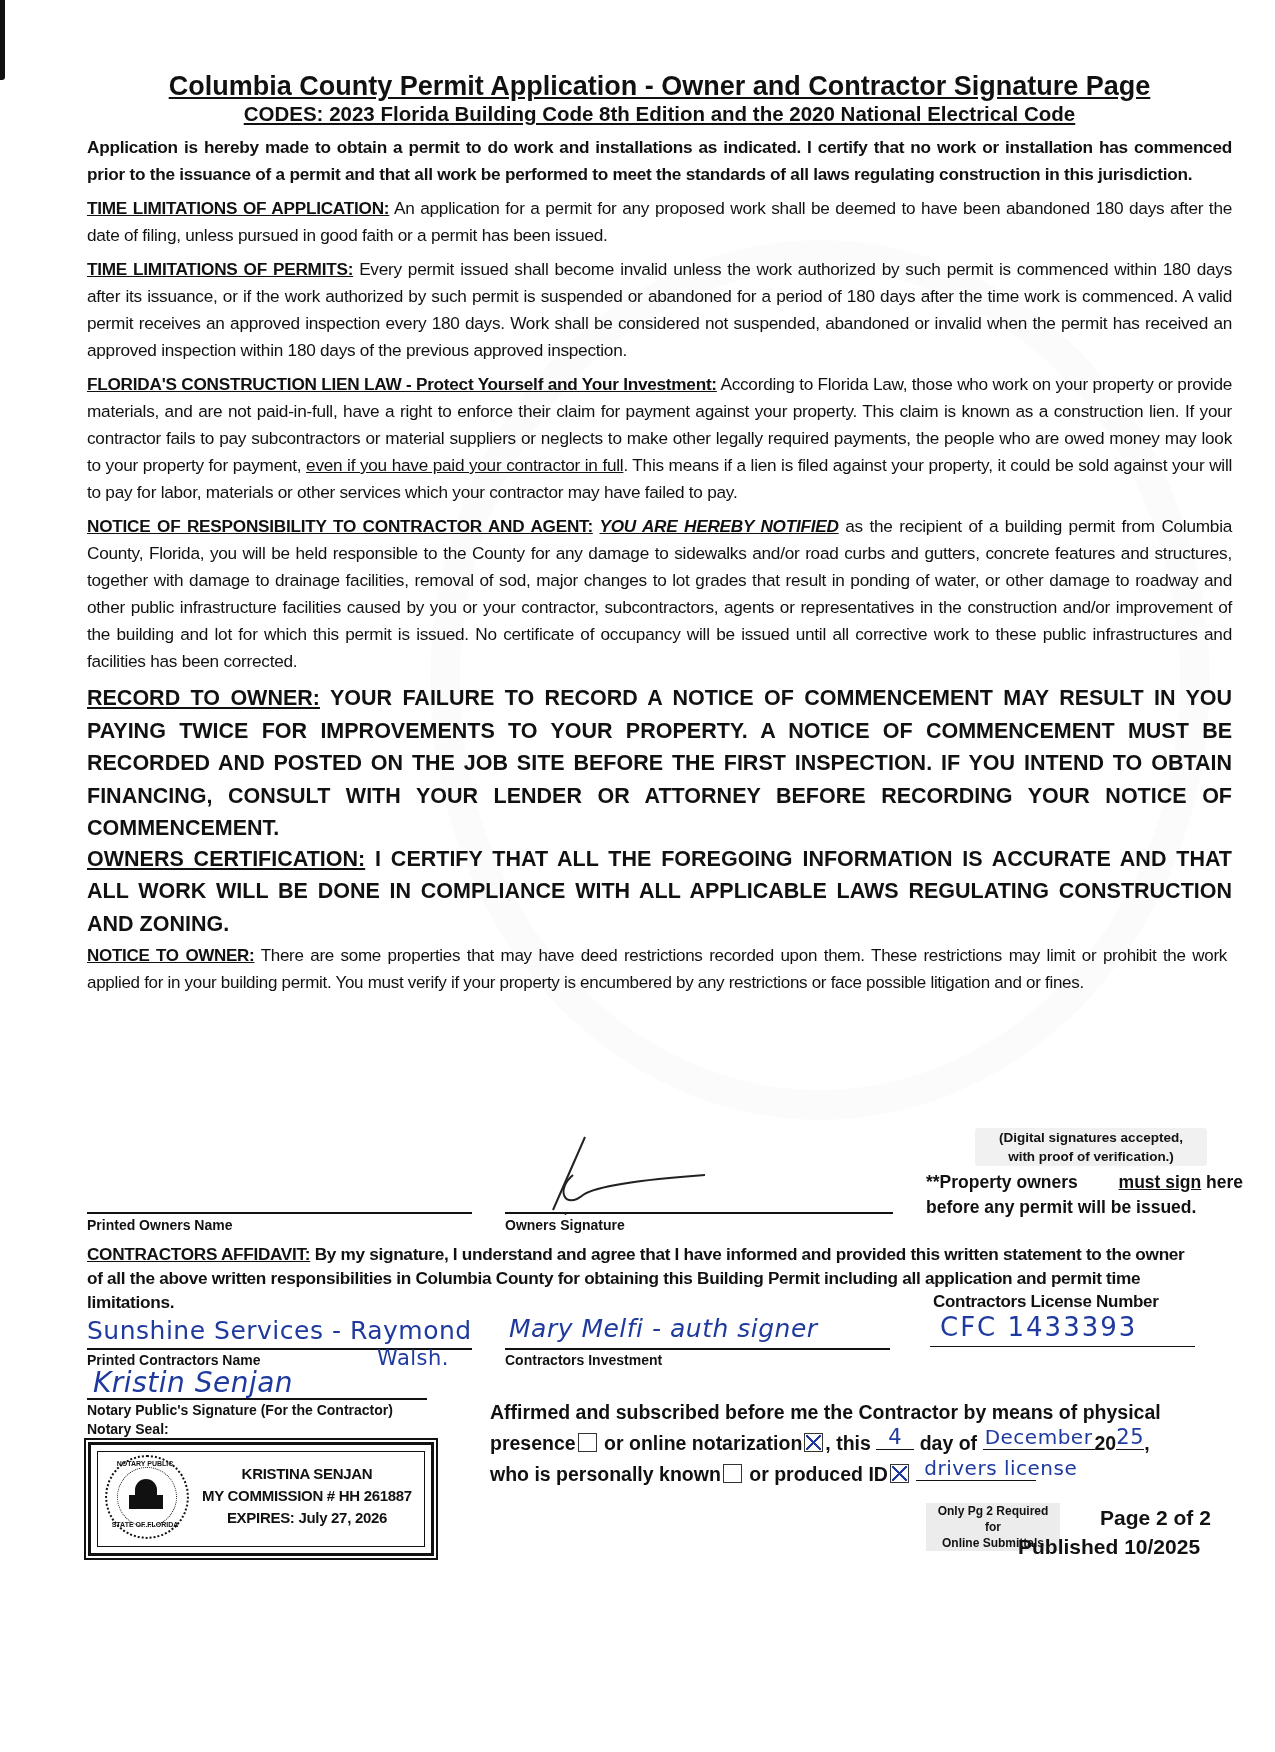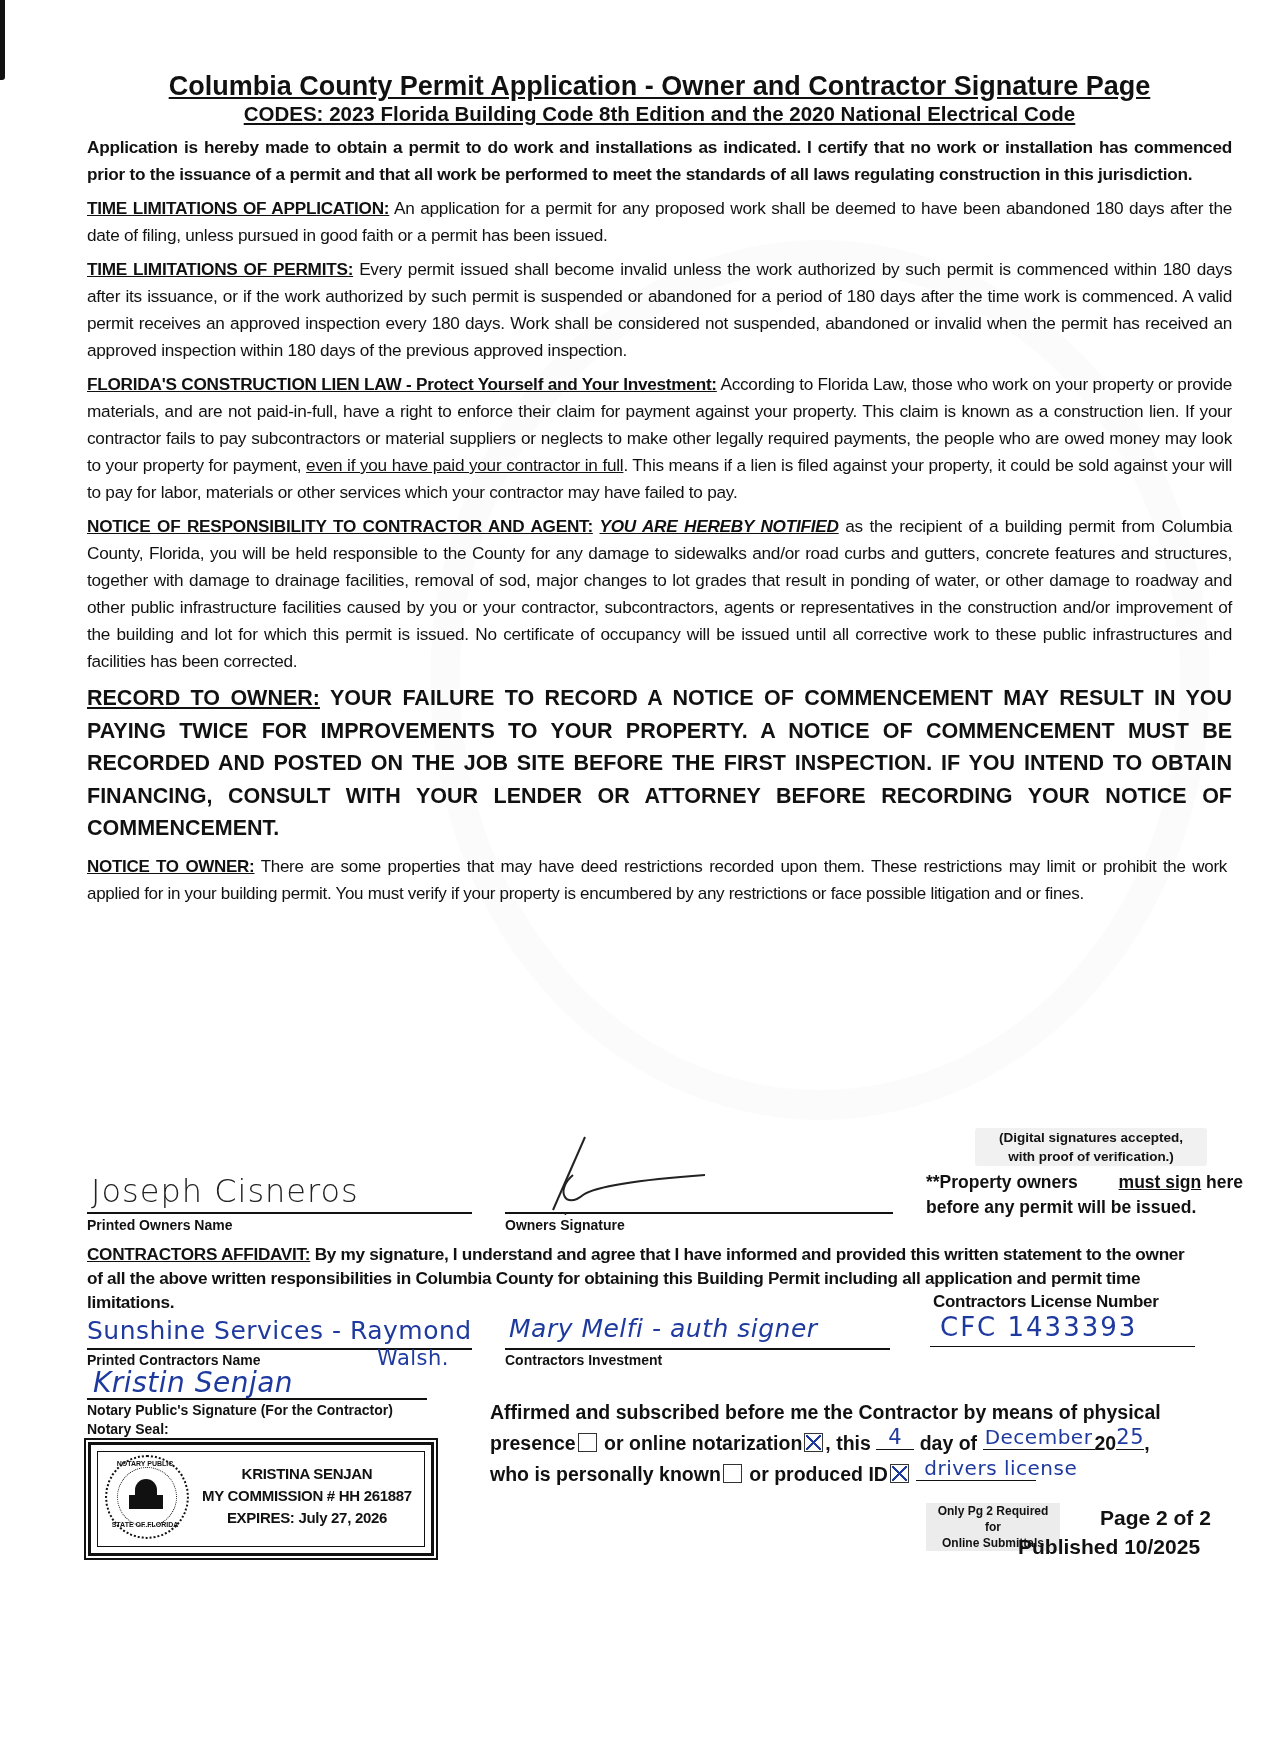--- a/index.html
+++ b/index.html
@@ -23,21 +23,21 @@
   }
   .para.bold { font-weight: bold; }
   .para .hd { font-weight: bold; text-decoration: underline; }
   .para .emph { font-weight: bold; font-style: italic; text-decoration: underline; }
   .para .ul { text-decoration: underline; }
   .warn {
     font-size: 21.5px; font-weight: bold; line-height: 32.5px; text-align: justify; margin: 0;
     text-align-last: left;
   }
   .warn .hd { text-decoration: underline; }
-  .notice-owner { font-size: 17.5px; line-height: 27px; text-align: justify; margin: 8px 0 0 0; }
+  .notice-owner { font-size: 17.5px; line-height: 27px; text-align: justify; margin: 2px 0 0 0; }
   .notice-owner .hd { font-weight: bold; text-decoration: underline; }
 
   .abs { position: absolute; }
   .digital-note {
     font-size: 13.5px; font-weight: bold; text-align: center; line-height: 19px;
     background: #f1f1f1; padding: 0 6px; border-radius: 3px;
   }
   .prop-note { font-size: 17.5px; font-weight: bold; line-height: 25px; }
   .prop-note .ul { text-decoration: underline; padding-left: 36px; }
 
@@ -118,38 +118,40 @@
   </p>
 
   <p class="para">
     <span class="hd">NOTICE OF RESPONSIBILITY TO CONTRACTOR AND AGENT:</span> <span class="emph">YOU ARE HEREBY NOTIFIED</span><span> as the recipient of a building permit from Columbia County, Florida, you will be held responsible to the County for any damage to sidewalks and/or road curbs and gutters, concrete features and structures, together with damage to drainage facilities, removal of sod, major changes to lot grades that result in ponding of water, or other damage to roadway and other public infrastructure facilities caused by you or your contractor, subcontractors, agents or representatives in the construction and/or improvement of the building and lot for which this permit is issued. No certificate of occupancy will be issued until all corrective work to these public infrastructures and facilities has been corrected.</span>
   </p>
 
   <p class="warn">
     <span class="hd">RECORD TO OWNER:</span><span> YOUR FAILURE TO RECORD A NOTICE OF COMMENCEMENT MAY RESULT IN YOU PAYING TWICE FOR IMPROVEMENTS TO YOUR PROPERTY. A NOTICE OF COMMENCEMENT MUST BE RECORDED AND POSTED ON THE JOB SITE BEFORE THE FIRST INSPECTION. IF YOU INTEND TO OBTAIN FINANCING, CONSULT WITH YOUR LENDER OR ATTORNEY BEFORE RECORDING YOUR NOTICE OF COMMENCEMENT.</span>
   </p>
 
+  <p class="warn" style="margin-top:-2px;">
+    <span class="hd">OWNERS CERTIFICATION:</span><span> I CERTIFY THAT ALL THE FOREGOING INFORMATION IS ACCURATE AND THAT ALL WORK WILL BE DONE IN COMPLIANCE WITH ALL APPLICABLE LAWS REGULATING CONSTRUCTION AND ZONING.</span>
+  </p>
 
   <p class="notice-owner" style="width:1140px; font-stretch:condensed; letter-spacing:-0.3px; font-size:17px;">
     <span class="hd">NOTICE TO OWNER:</span><span> There are some properties that may have deed restrictions recorded upon them. These restrictions may limit or prohibit the work applied for in your building permit. You must verify if your property is encumbered by any restrictions or face possible litigation and or fines.</span>
   </p>
 </div>
 
 <div class="abs digital-note" style="left:975px; top:1128px; width:220px;">
   <div>(Digital signatures accepted,</div>
   <div>with proof of verification.)</div>
 </div>
 <div class="abs prop-note" style="left:926px; top:1170px; width:330px;">
   <div><span>**Property owners </span><span class="ul">must sign</span><span> here</span></div>
   <div>before any permit will be issued.</div>
 </div>
 
 <div class="abs" style="left:87px; top:1170px; width:385px; height:44px;">
   <div class="sigline" style="position:absolute; left:0; right:0; top:42px;"></div>
-  <div class="hand black" style="position:absolute; left:4px; top:2px; font-size:32px; font-style:normal; font-weight:200; letter-spacing:1px;">Joseph Cisneros</div>
 </div>
 <div class="abs siglabel" style="left:87px; top:1217px;">Printed Owners Name</div>
 
 <div class="abs" style="left:505px; top:1135px; width:388px; height:79px;">
   <div class="sigline" style="position:absolute; left:0; right:0; top:77px;"></div>
   <svg width="200" height="80" style="position:absolute; left:20px; top:0;">
     <path d="M60 2 L28 75" stroke="#222" stroke-width="2" fill="none"></path>
     <path d="M48 40 C 30 55, 40 75, 58 60 C 70 52, 110 45, 180 40" stroke="#222" stroke-width="2" fill="none"></path>
     <path d="M40 78 L45 95" stroke="#222" stroke-width="1.5" fill="none"></path>
   </svg>

